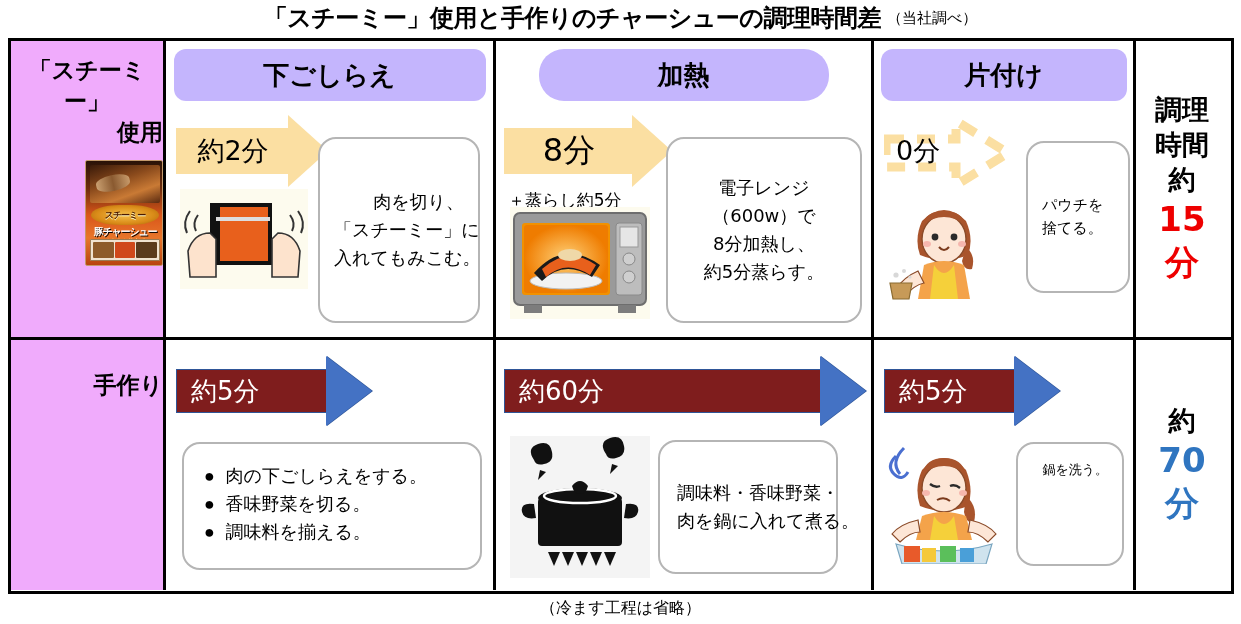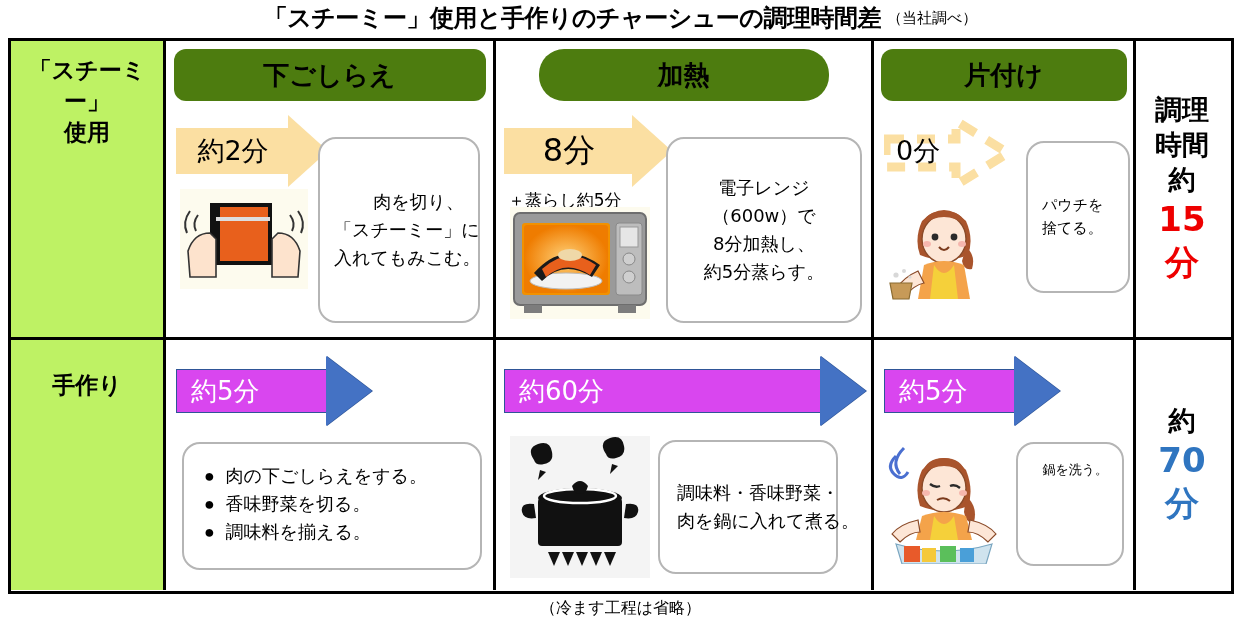--- a/index.html
+++ b/index.html
@@ -33,22 +33,22 @@
   .row { display:flex; width:100%; }
   #row-steamy { height:299px; border-bottom:3px solid #000; }
   #row-handmade { height:250px; }
 
   .cell { position:relative; }
   .v-div { border-right:3px solid #000; }
 
   
   .label-col {
     width:155px; flex:0 0 155px;
-    background:#bef264;
-    display:flex; flex-direction:column; align-items:center;
+    background:#f0abfc;
+    display:flex; flex-direction:column; align-items:flex-end;
   }
   .label-title {
     font-size:23px; font-weight:bold; color:#000;
     text-align:center; line-height:1.35;
   }
   #steamy-label-wrap { padding-top:14px; }
   #handmade-label-wrap {
     justify-content:flex-start; padding-top:30px;
   }
 
@@ -106,21 +106,21 @@
   #col-clean-1  { width:262px; flex:0 0 262px; }
   #col-total-1  { width:92px;  flex:0 0 92px; }
 
   #col-prep-2   { width:330px; flex:0 0 330px; }
   #col-heat-2   { width:378px; flex:0 0 378px; }
   #col-clean-2  { width:262px; flex:0 0 262px; }
   #col-total-2  { width:92px;  flex:0 0 92px; }
 
   .step-header {
     margin:8px auto 0; height:52px;
-    background:#4d7c0f; border-radius:12px;
+    background:#c4b5fd; border-radius:12px;
     display:flex; align-items:center; justify-content:center;
     font-size:26px; font-weight:bold; color:#000;
   }
   #hdr-prep  { width:312px; }
   #hdr-heat  { width:290px;border-radius:25px; }
   #hdr-clean { width:246px; }
 
   
   .y-arrow {
     position:absolute; color:#000; font-weight:normal;
@@ -153,21 +153,21 @@
     position:absolute; left:10px; top:74px; width:132px; height:76px;
   }
   #zero-label {
     position:absolute; left:12px; top:18px;
     font-size:27px; color:#000;
   }
 
   
   .b-arrow { position:absolute; display:flex; align-items:center; }
   .b-arrow .shaft {
-    background:#d946ef; border:1px solid #2f5597;
+    background:#7f1d1d; border:1px solid #2f5597;
     border-right:none;
     height:44px; display:flex; align-items:center;
     padding-left:14px;
     font-size:26px; color:#fff; white-space:nowrap;
   }
   .b-arrow .head {
     width:0; height:0;
     border-top:35px solid transparent;
     border-bottom:35px solid transparent;
     border-left:46px solid #4472c4;
@@ -239,20 +239,31 @@
   <span id="title-note">（当社調べ）</span>
 </div>
 
 <div id="grid">
 
   <div class="row" id="row-steamy">
 
     <div class="cell label-col v-div" id="steamy-label-wrap">
       <div class="label-title">「スチーミー」</div>
       <div class="label-title">使用</div>
+      <div id="product-pack">
+        <div id="pack-photo"></div>
+        <div id="pack-brand">スチーミー</div>
+        <div id="pack-name">豚チャーシュー</div>
+        <div id="pack-sub">やわらか仕上げ</div>
+        <div id="pack-strip">
+            <i></i>
+            <i></i>
+            <i></i>
+          </div>
+      </div>
     </div>
 
     <div class="cell step-col v-div" id="col-prep-1">
       <div class="step-header" id="hdr-prep">下ごしらえ</div>
 
       <div class="y-arrow" id="arrow-prep-1">
         <div class="shaft">約2分</div>
         <div class="head"></div>
       </div>
 

